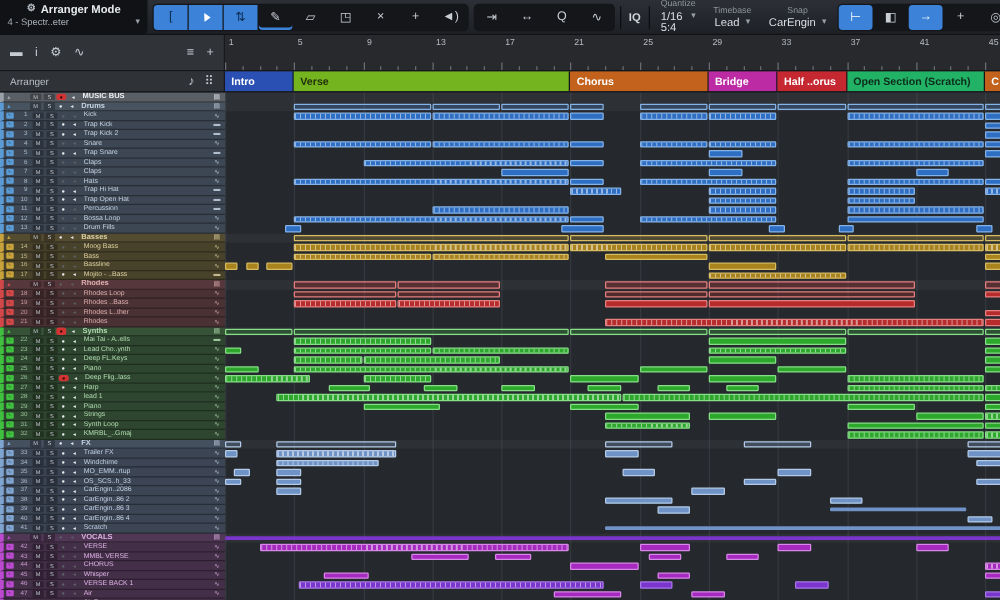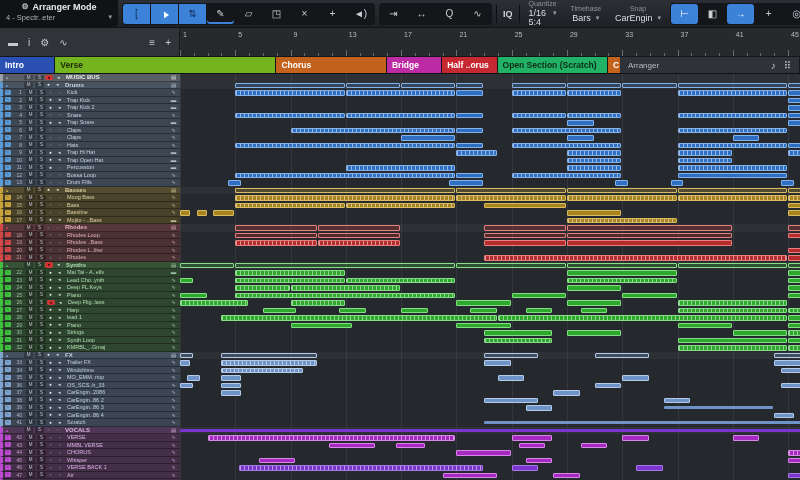--- a/index.html
+++ b/index.html
@@ -124,21 +124,21 @@
     <div class="dd">
       <span class="ddlab">Quantize</span>
       <span class="ddval">
           <span>1/16 5:4</span>
           <span class="caret">▾</span>
         </span>
     </div>
     <div class="dd">
       <span class="ddlab">Timebase</span>
       <span class="ddval">
-          <span>Bars</span>
+          <span>Lead</span>
           <span class="caret">▾</span>
         </span>
     </div>
     <div class="dd">
       <span class="ddlab">Snap</span>
       <span class="ddval">
           <span>CarEngin</span>
           <span class="caret">▾</span>
         </span>
     </div>
@@ -227,34 +227,34 @@
         <span class="rnum" style="left: 334.68px;">25</span>
         <span class="rnum" style="left: 389.96px;">29</span>
         <span class="rnum" style="left: 445.24px;">33</span>
         <span class="rnum" style="left: 500.52px;">37</span>
         <span class="rnum" style="left: 555.8px;">41</span>
         <span class="rnum" style="left: 611.08px;">45</span>
       </div>
   </div>
 
   <div id="arrbar">
+    <div id="arr-left">
+      <span id="arr-label">Arranger</span>
+      <span class="picon">♪</span>
+      <span class="picon">⠿</span>
+    </div>
     <div id="sections">
         <div class="section" style="left: 0px; width: 55.28px; background: rgb(43, 80, 180); color: rgb(255, 255, 255);">Intro</div>
         <div class="section" style="left: 55.28px; width: 221.12px; background: rgb(116, 180, 30); color: rgb(34, 48, 10);">Verse</div>
         <div class="section" style="left: 276.4px; width: 110.56px; background: rgb(194, 98, 28); color: rgb(255, 255, 255);">Chorus</div>
         <div class="section" style="left: 386.96px; width: 55.28px; background: rgb(188, 42, 164); color: rgb(255, 255, 255);">Bridge</div>
         <div class="section" style="left: 442.24px; width: 55.28px; background: rgb(198, 40, 50); color: rgb(255, 255, 255);">Half ..orus</div>
         <div class="section" style="left: 497.52px; width: 110.56px; background: rgb(34, 178, 102); color: rgb(13, 44, 26);">Open Section (Scratch)</div>
         <div class="section" style="left: 608.08px; width: 34.55px; background: rgb(194, 98, 28); color: rgb(255, 255, 255);">C</div>
       </div>
-    <div id="arr-left">
-      <span id="arr-label">Arranger</span>
-      <span class="picon">♪</span>
-      <span class="picon">⠿</span>
-    </div>
   </div>
 
   <div id="main">
     <div id="tracklist">
         <div class="trow" style="background: rgb(90, 95, 102); border-left: 3px solid rgb(154, 160, 168); color: rgb(236, 238, 240);">
           <span class="tarrow" style="color: rgb(154, 160, 168);">▴</span>
           <span style="width: 11px; flex: 0 0 auto;"></span>
           <span class="tms">M</span>
           <span class="tms">S</span>
           <span class="tdot red">●</span>

